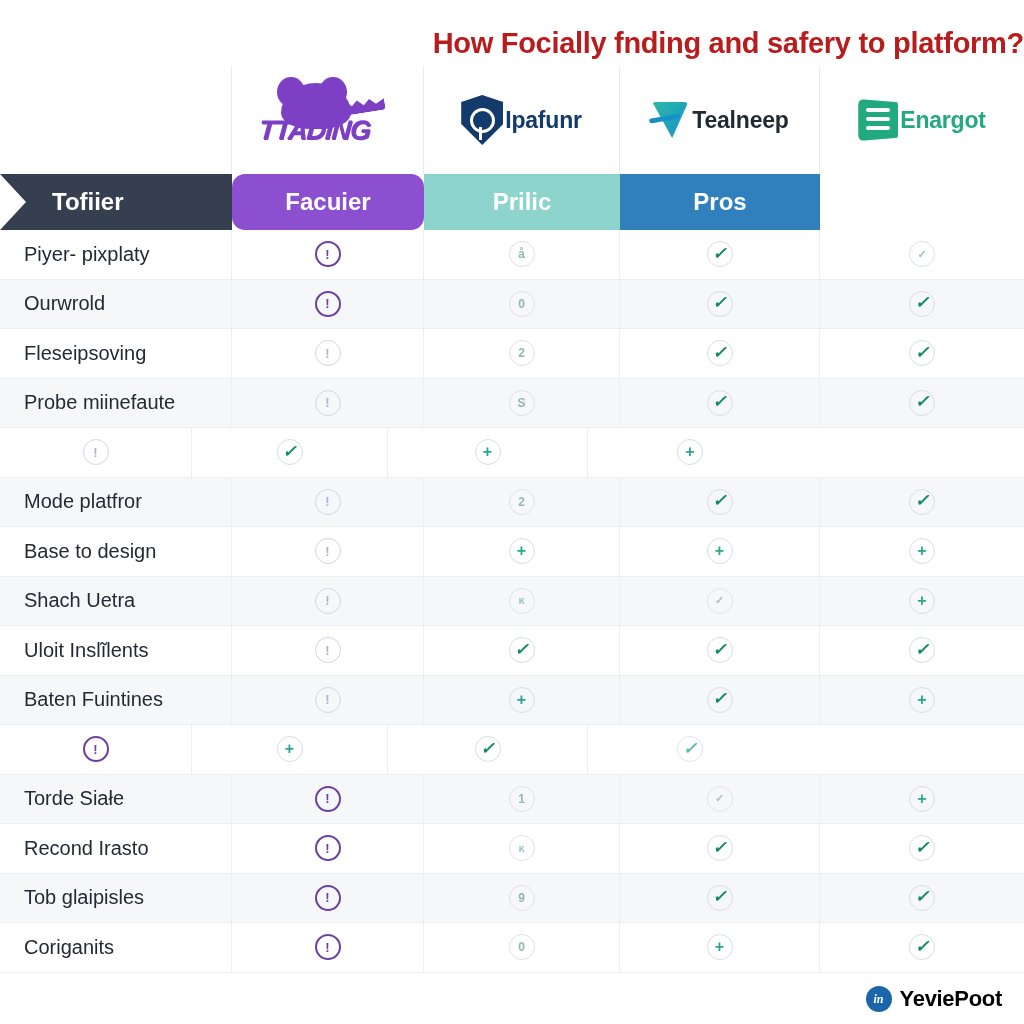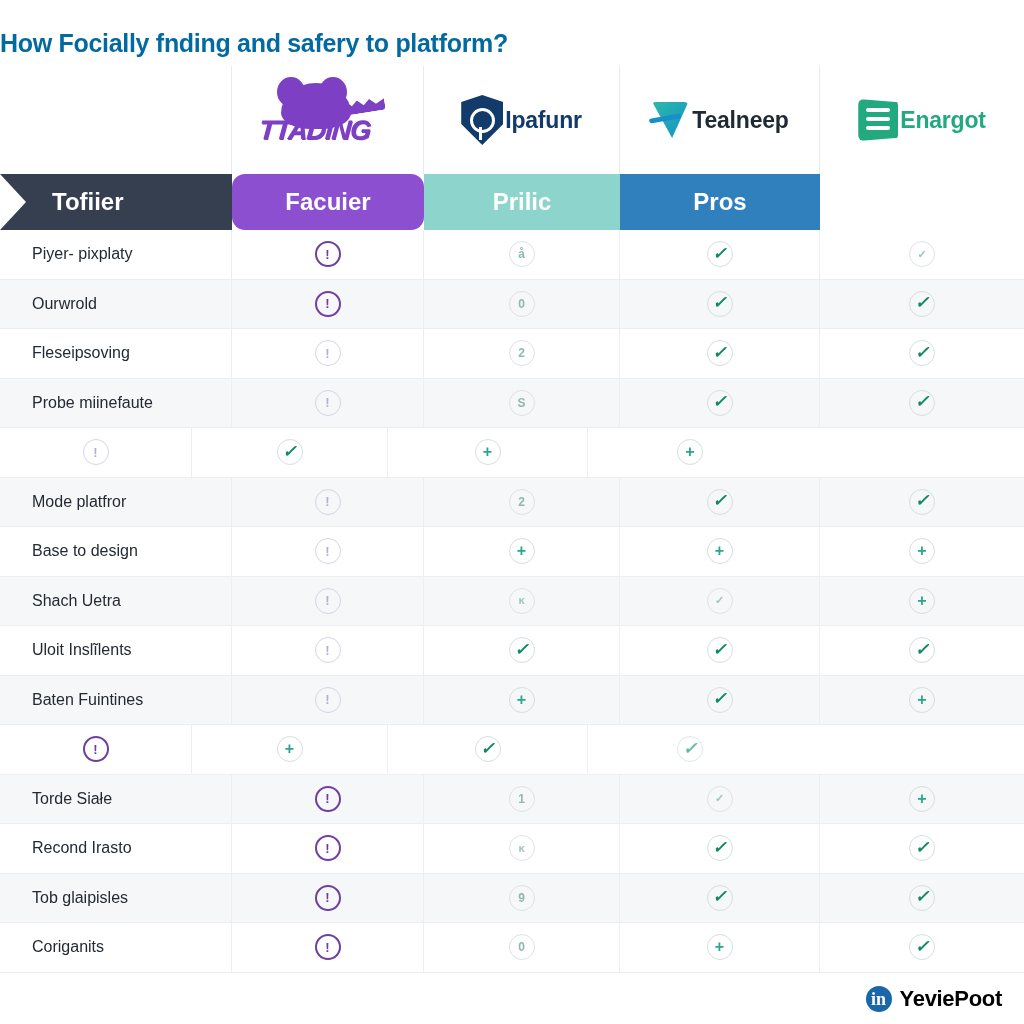--- a/index.html
+++ b/index.html
@@ -7,24 +7,24 @@
     width:1024px;height:1024px;
     background:#ffffff;
     font-family:"Liberation Sans", sans-serif;
     overflow:hidden;
     position:relative;
   }
   .page{width:1024px;height:1024px;position:relative;box-sizing:border-box;}
 
   
   .title{
-    text-align:left;
-    font-size:25px;
+    text-align:right;
+    font-size:29px;
     font-weight:bold;
-    color:#0369a1;
+    color:#b91c1c;
     letter-spacing:-0.3px;
     padding-top:20px;
     height:46px;
     line-height:46px;
     white-space:nowrap;
   }
 
   
   .logo-strip{
     display:flex;
@@ -150,22 +150,22 @@
   .trow{
     display:flex;width:1024px;height:49.5px;
     border-bottom:1px solid #eceef1;
     box-sizing:border-box;
   }
   .trow.odd{background:#ffffff;}
   .trow.even{background:#f6f7f8;}
   .c-label{
     width:232px;box-sizing:border-box;
     display:flex;align-items:center;
-    padding-left:32px;
-    font-size:16px;color:#232a33;
+    padding-left:24px;
+    font-size:20px;color:#232a33;
     border-right:1px solid #eceef1;
     white-space:nowrap;overflow:hidden;
   }
   .c-icon{
     box-sizing:border-box;
     display:flex;align-items:center;justify-content:center;
     border-right:1px solid #eceef1;
   }
   .ci1{width:192px;}
   .ci2{width:196px;}
@@ -192,23 +192,24 @@
 
   .tick{display:inline-block;transform:translateY(-1px) rotate(0deg);}
 
   
   .watermark{
     position:absolute;right:22px;bottom:12px;
     display:flex;align-items:center;gap:8px;
   }
   .li-badge{
     width:26px;height:26px;border-radius:50%;background:#1b66a8;
-    color:#ffffff;font-size:18px;font-weight:bold;
+    color:#ffffff;font-size:12px;font-weight:bold;
     display:flex;align-items:center;justify-content:center;
     font-family:"Liberation Serif", serif;
+    font-style:italic;
   }
   .wm-text{font-size:22px;font-weight:bold;color:#000000;letter-spacing:-0.3px;}
 </style>
 </head>
 <body>
 
 <div class="page">
 
   <div class="title">How Focially fnding and safery to platform?</div>
 

